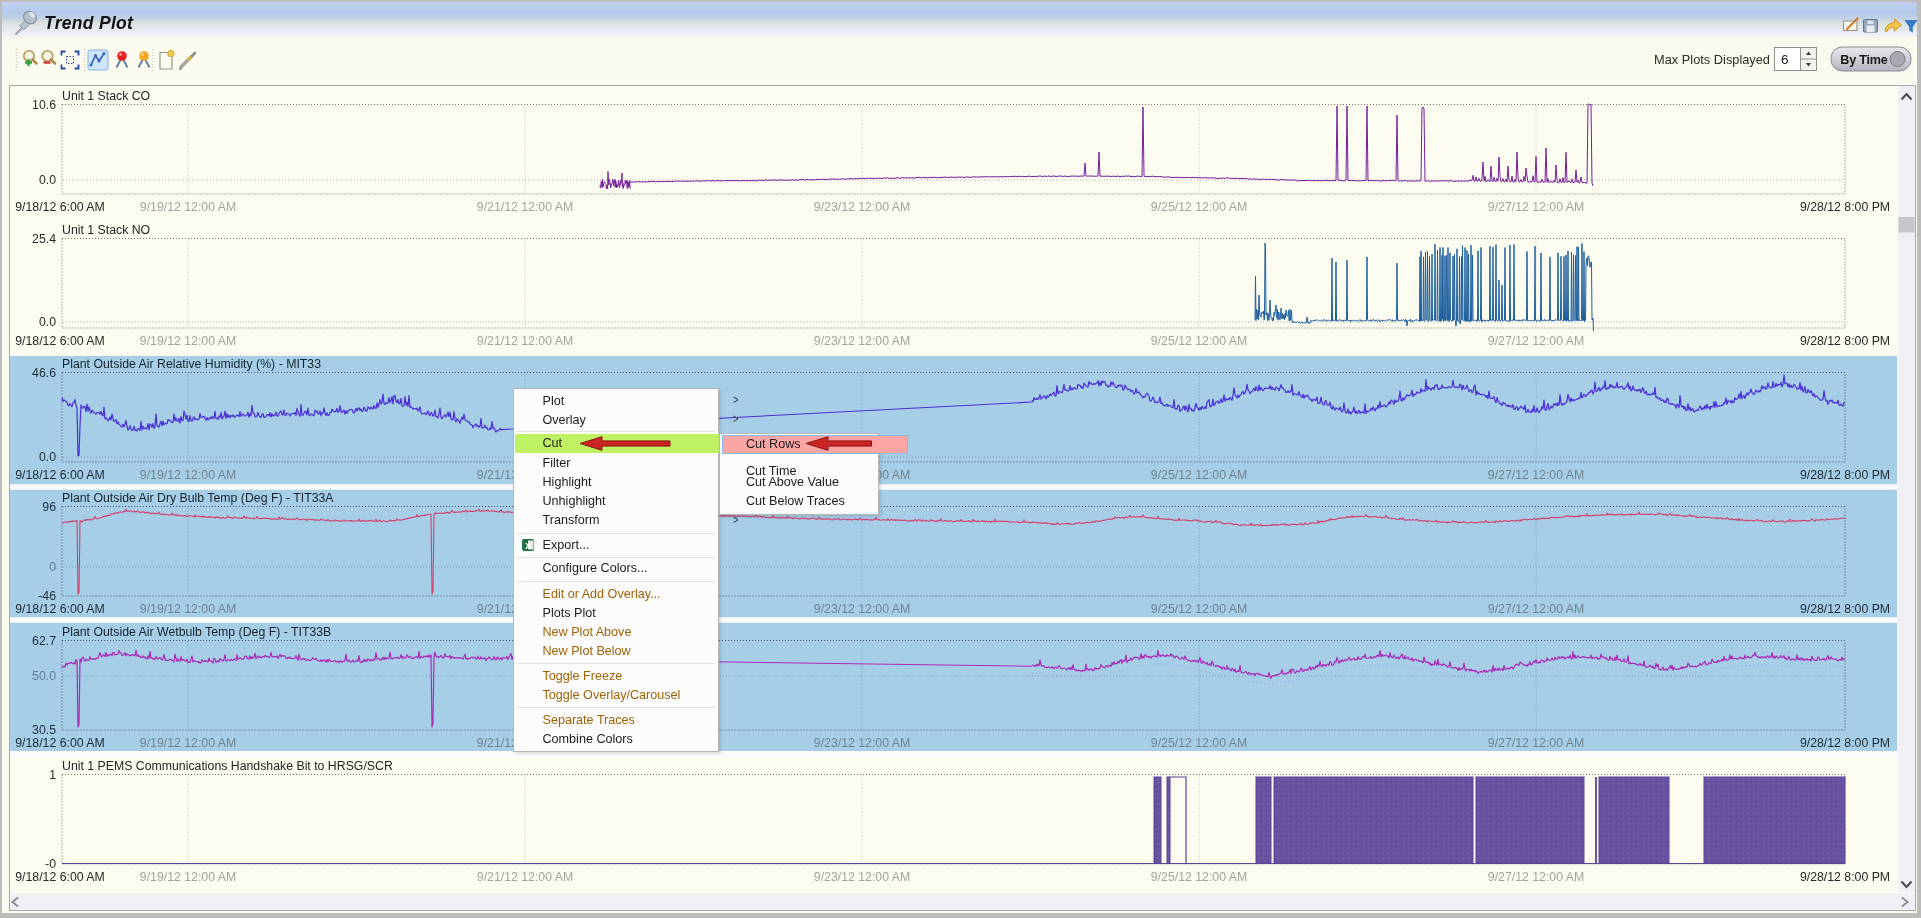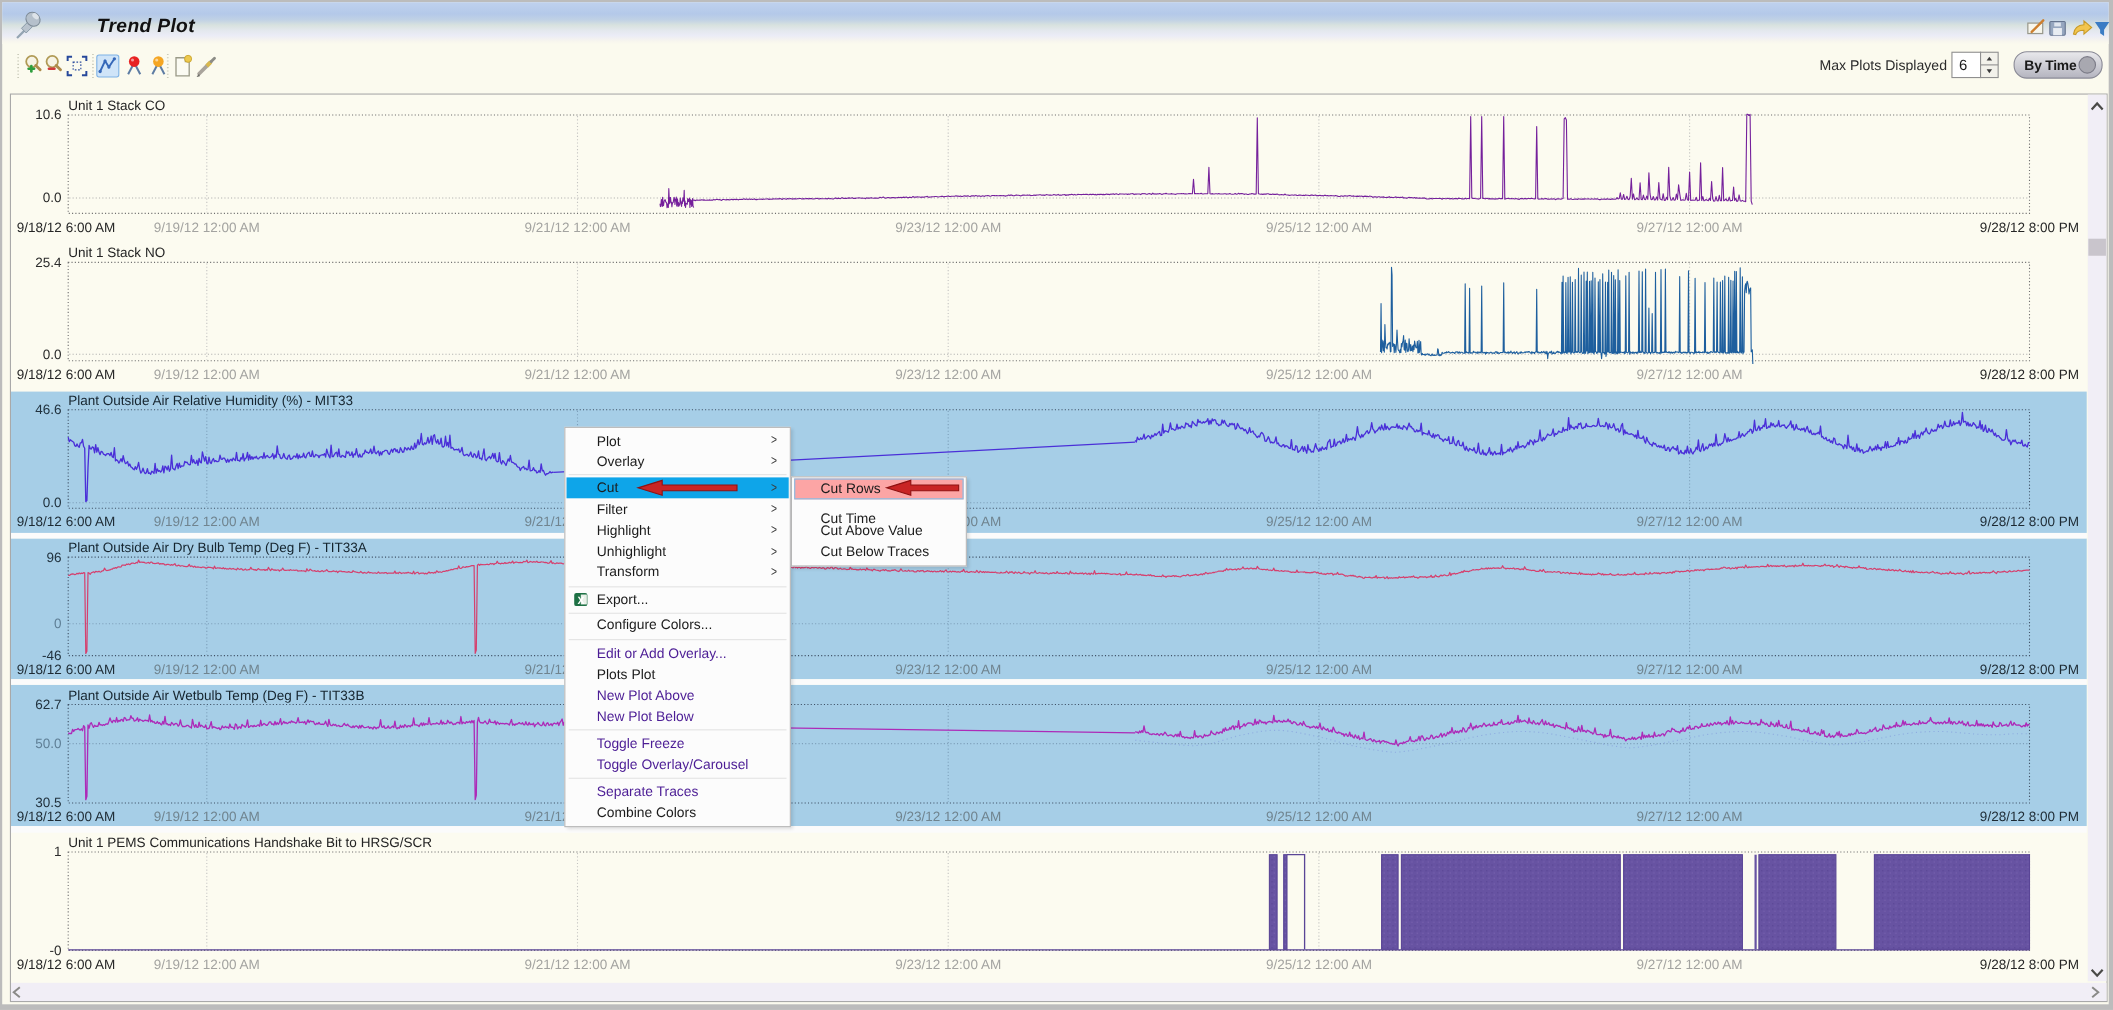--- a/index.html
+++ b/index.html
@@ -1,23 +1,23 @@
 <!DOCTYPE html>
 <html><head><meta charset="utf-8"><style>
 html,body{margin:0;padding:0;width:1921px;height:918px;overflow:hidden;
 font-family:"Liberation Sans",sans-serif;background:#bcbcbc;}
 #app{position:absolute;left:2px;top:2px;width:1915px;height:911px;background:#fbfaee;}
 #titlebar{position:absolute;left:0;top:0;width:1915px;height:38px;
 background:linear-gradient(to bottom,#bfd1ee 0%,#b4c9e9 28%,#c0d1e5 42%,#d8e2df 55%,#e4e8ee 68%,#ebecf6 80%,#f7f5ee 93%,#fbfaee 100%);}
-#title{position:absolute;left:42px;top:11px;font-size:17.5px;font-weight:bold;font-style:italic;color:#111;letter-spacing:0.3px;margin-left:44px;}
+#title{position:absolute;left:42px;top:11px;font-size:17.5px;font-weight:bold;font-style:italic;color:#111;letter-spacing:0.3px;}
 .menu{position:absolute;background:#fcfcfc;border:1px solid #b6b6b6;box-shadow:2px 2px 3px rgba(0,0,0,0.12);}
-.mi{position:absolute;left:1px;width:202px;height:19px;font-size:12.6px;color:#1b1b1b;}
+.mi{position:absolute;left:1px;width:202px;height:19px;font-size:12.6px;color:#1b1b1b;padding-left:32px;}
 .mi span.t{position:absolute;left:28px;top:2.2px;}
 .mi span.a{position:absolute;right:9px;top:1.5px;font-size:12.5px;color:#3c3c3c;transform:scaleX(0.75);}
-.mi.gray{color:#4c1d95;}
+.mi.gray{color:#a16207;}
 .sep{position:absolute;left:3px;width:198px;height:1px;background:#e3e3e3;}
 </style></head><body>
 <div id="app">
 <div id="titlebar"></div>
 <div id="title">Trend Plot</div>
 </div>
 <svg width="1921" height="918" style="position:absolute;left:0;top:0">
     <defs>
       <pattern id="hsp" width="5" height="5" patternUnits="userSpaceOnUse">
         <rect width="5" height="5" fill="#6753a2"></rect>
@@ -252,21 +252,21 @@
 <div class="menu" style="left:512.5px;top:387.5px;width:204px;height:362px">
     <div class="mi" style="top:3.0px">
       <span class="t">Plot</span>
       <span class="a">&gt;</span>
     </div>
     <div class="mi" style="top:22.19999999999999px">
       <span class="t">Overlay</span>
       <span class="a">&gt;</span>
     </div>
     <div class="sep" style="top:42.0px"></div>
-    <div class="mi" style="top:45.5px;background:#0ea5e9">
+    <div class="mi" style="top:45.5px;background:#bef264">
       <span class="t">Cut</span>
       <span class="a">&gt;</span>
     </div>
     <div class="mi" style="top:65.10000000000002px">
       <span class="t">Filter</span>
       <span class="a">&gt;</span>
     </div>
     <div class="mi" style="top:84.19999999999999px">
       <span class="t">Highlight</span>
       <span class="a">&gt;</span>

